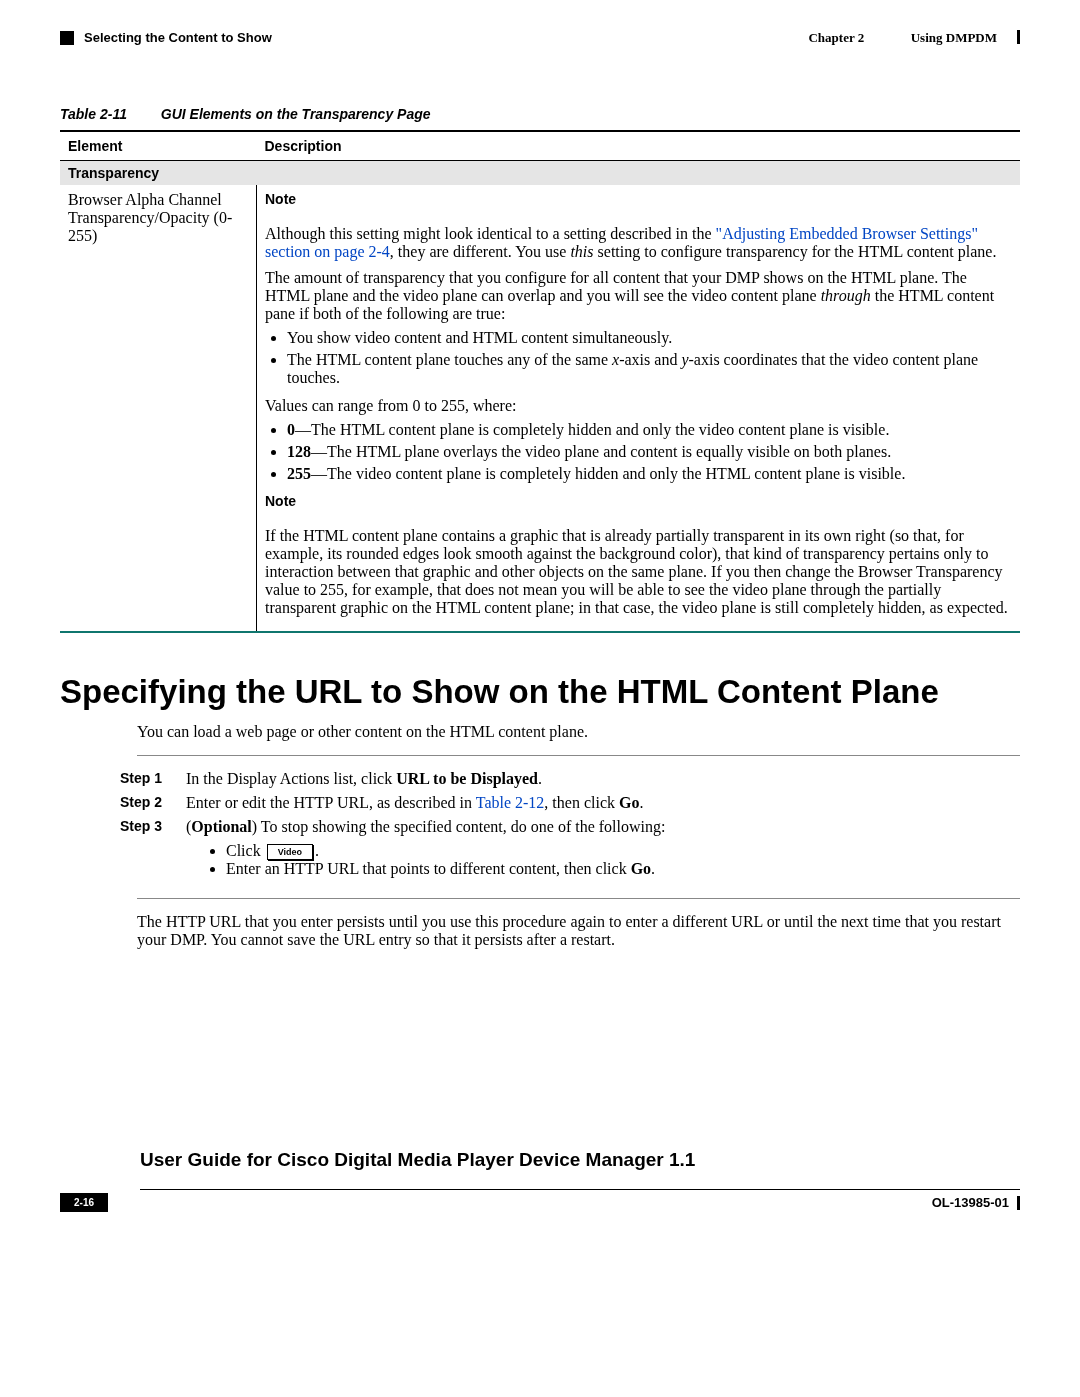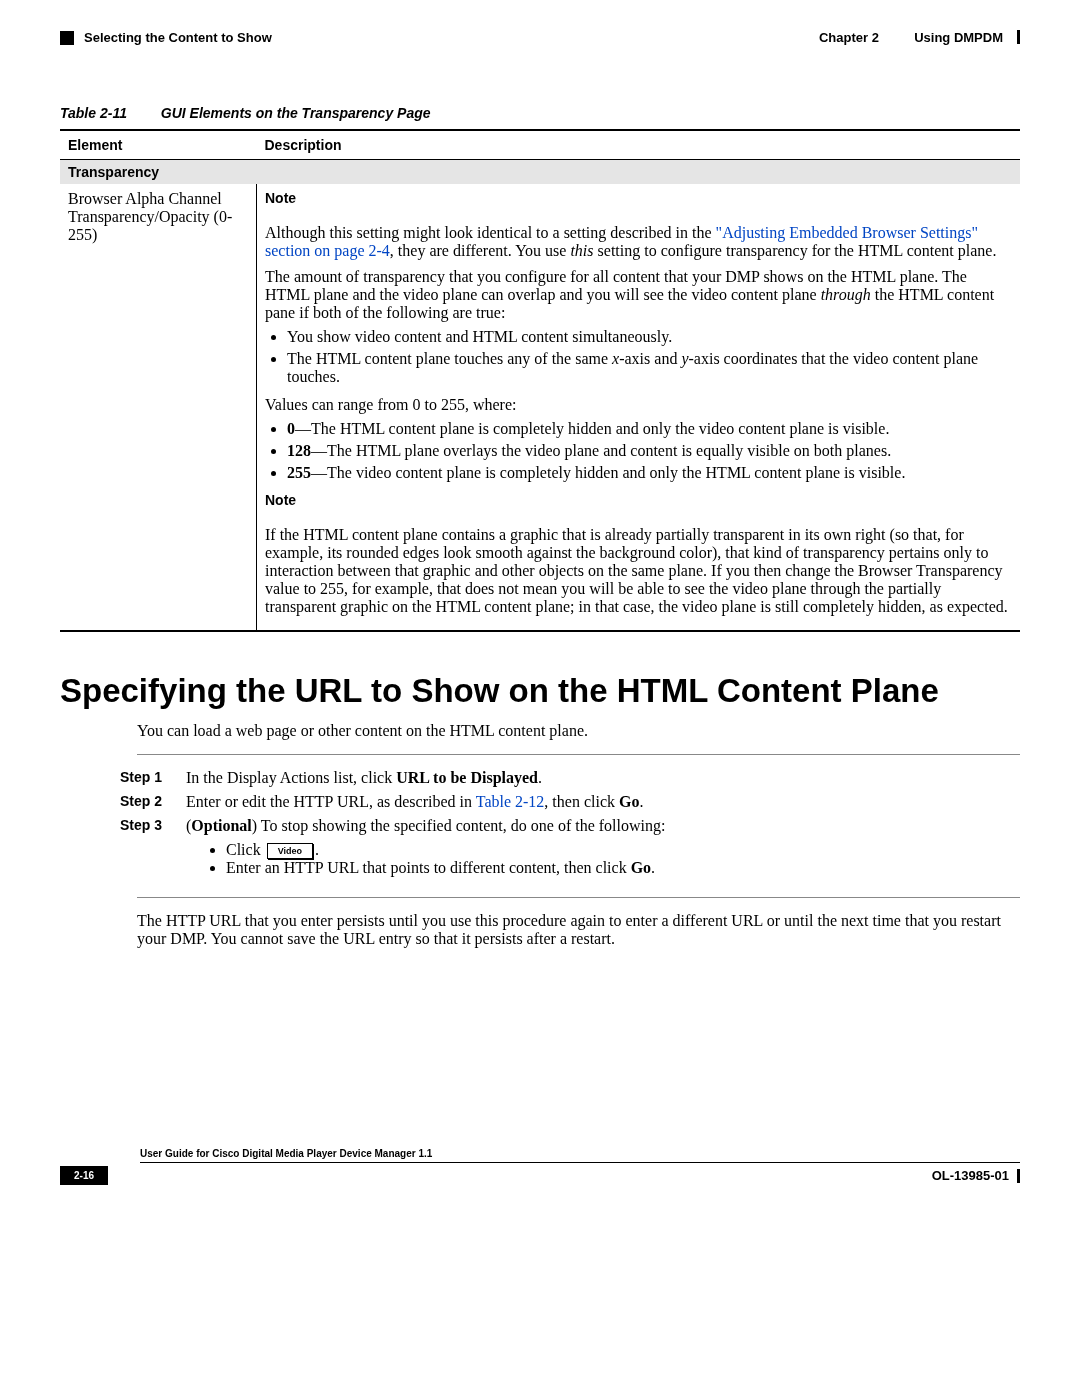--- a/index.html
+++ b/index.html
@@ -30,40 +30,41 @@
     align-items: center;
     gap: 10px;
   }
   .rh-square {
     width: 14px;
     height: 14px;
     background: #000;
   }
   .rh-right {
     display: flex;
-    gap: 14px;
+    gap: 20px;
+    font-family: Liberation Serif, serif;
   }
   .rh-right .bar {
     width: 3px;
     height: 14px;
     background: #000;
   }
   .table-caption {
     font-family: Arial, Helvetica, sans-serif;
     font-style: italic;
     font-weight: bold;
     font-size: 14px;
     margin-bottom: 8px;
   }
   .table-caption .tnum { margin-right: 30px; }
   table.gui {
     border-collapse: collapse;
     width: 100%;
     border-top: 2px solid #000;
-    border-bottom: 2px solid #000000;
+    border-bottom: 2px solid #0f766e;
   }
   table.gui th {
     text-align: left;
     font-family: Arial, Helvetica, sans-serif;
     font-weight: bold;
     font-size: 14px;
     padding: 6px 8px;
     border-bottom: 1px solid #000;
   }
   table.gui td {
@@ -112,23 +113,23 @@
     vertical-align: 1px;
     margin: 0 2px;
   }
   .footer {
     position: relative;
     margin-top: 200px;
   }
   .footer-title {
     font-family: Arial, Helvetica, sans-serif;
     font-weight: bold;
-    font-size: 10px;
+    font-size: 19px;
     border-bottom: 1px solid #000;
-    padding-bottom: 3px;
+    padding-bottom: 18px;
     margin-left: 80px;
   }
   .footer-row {
     display: flex;
     justify-content: space-between;
     align-items: center;
     margin-top: 3px;
   }
   .page-num-box {
     background: #000;

